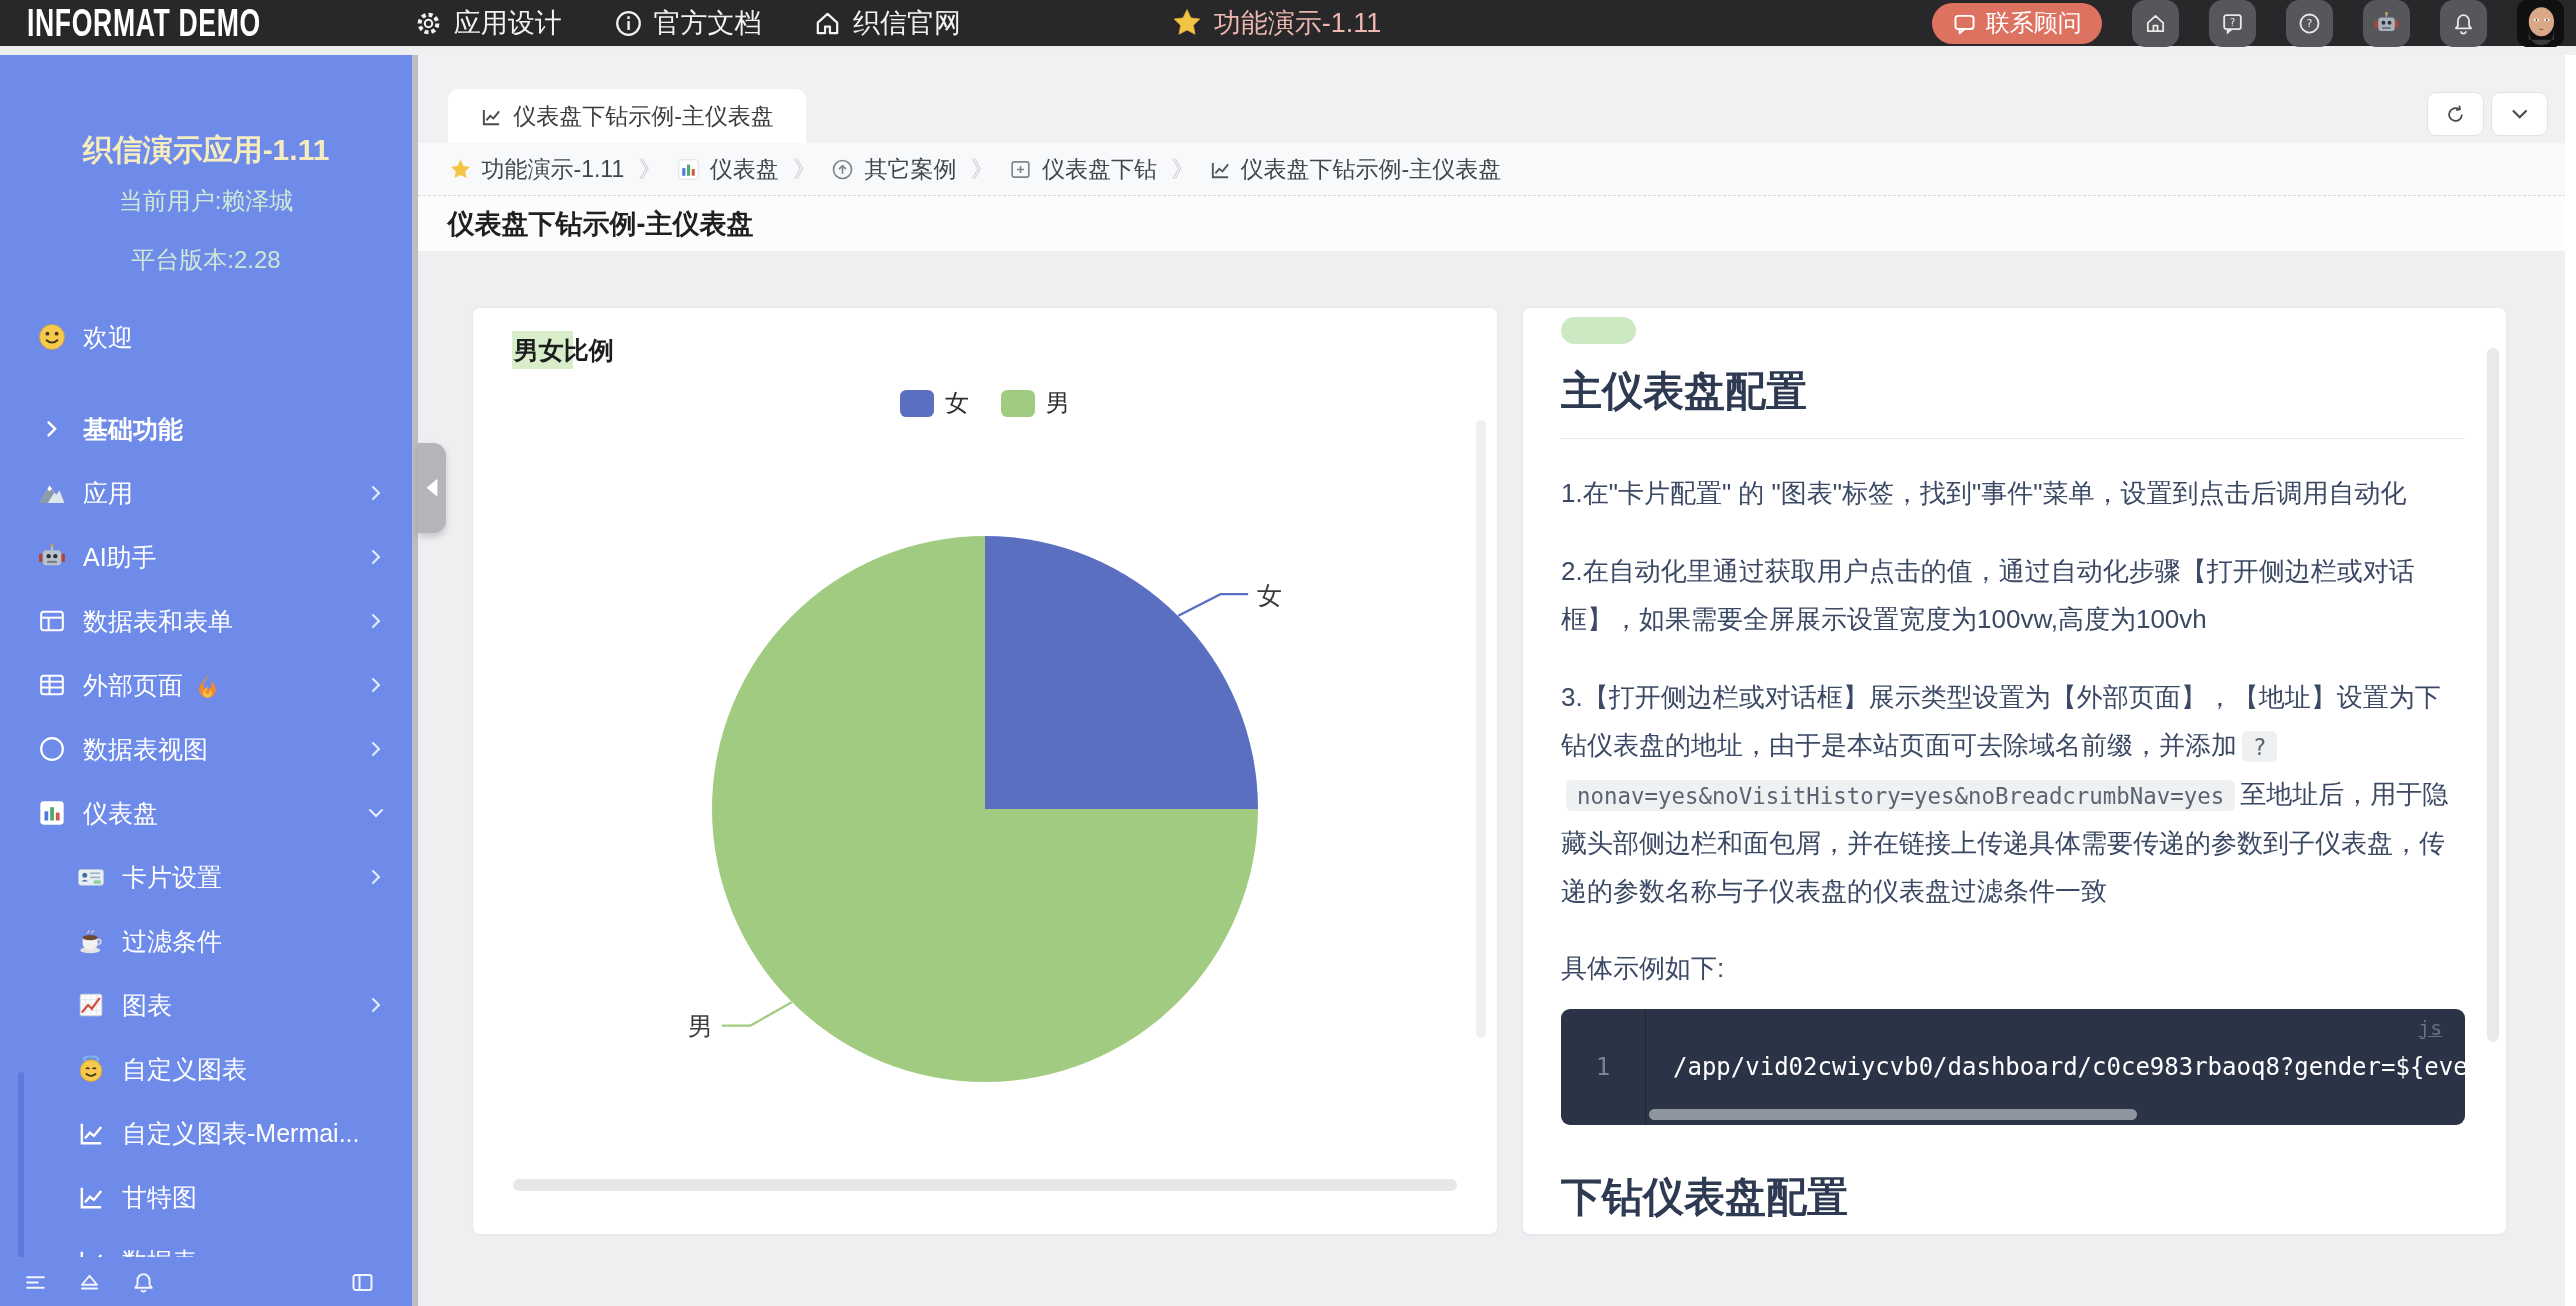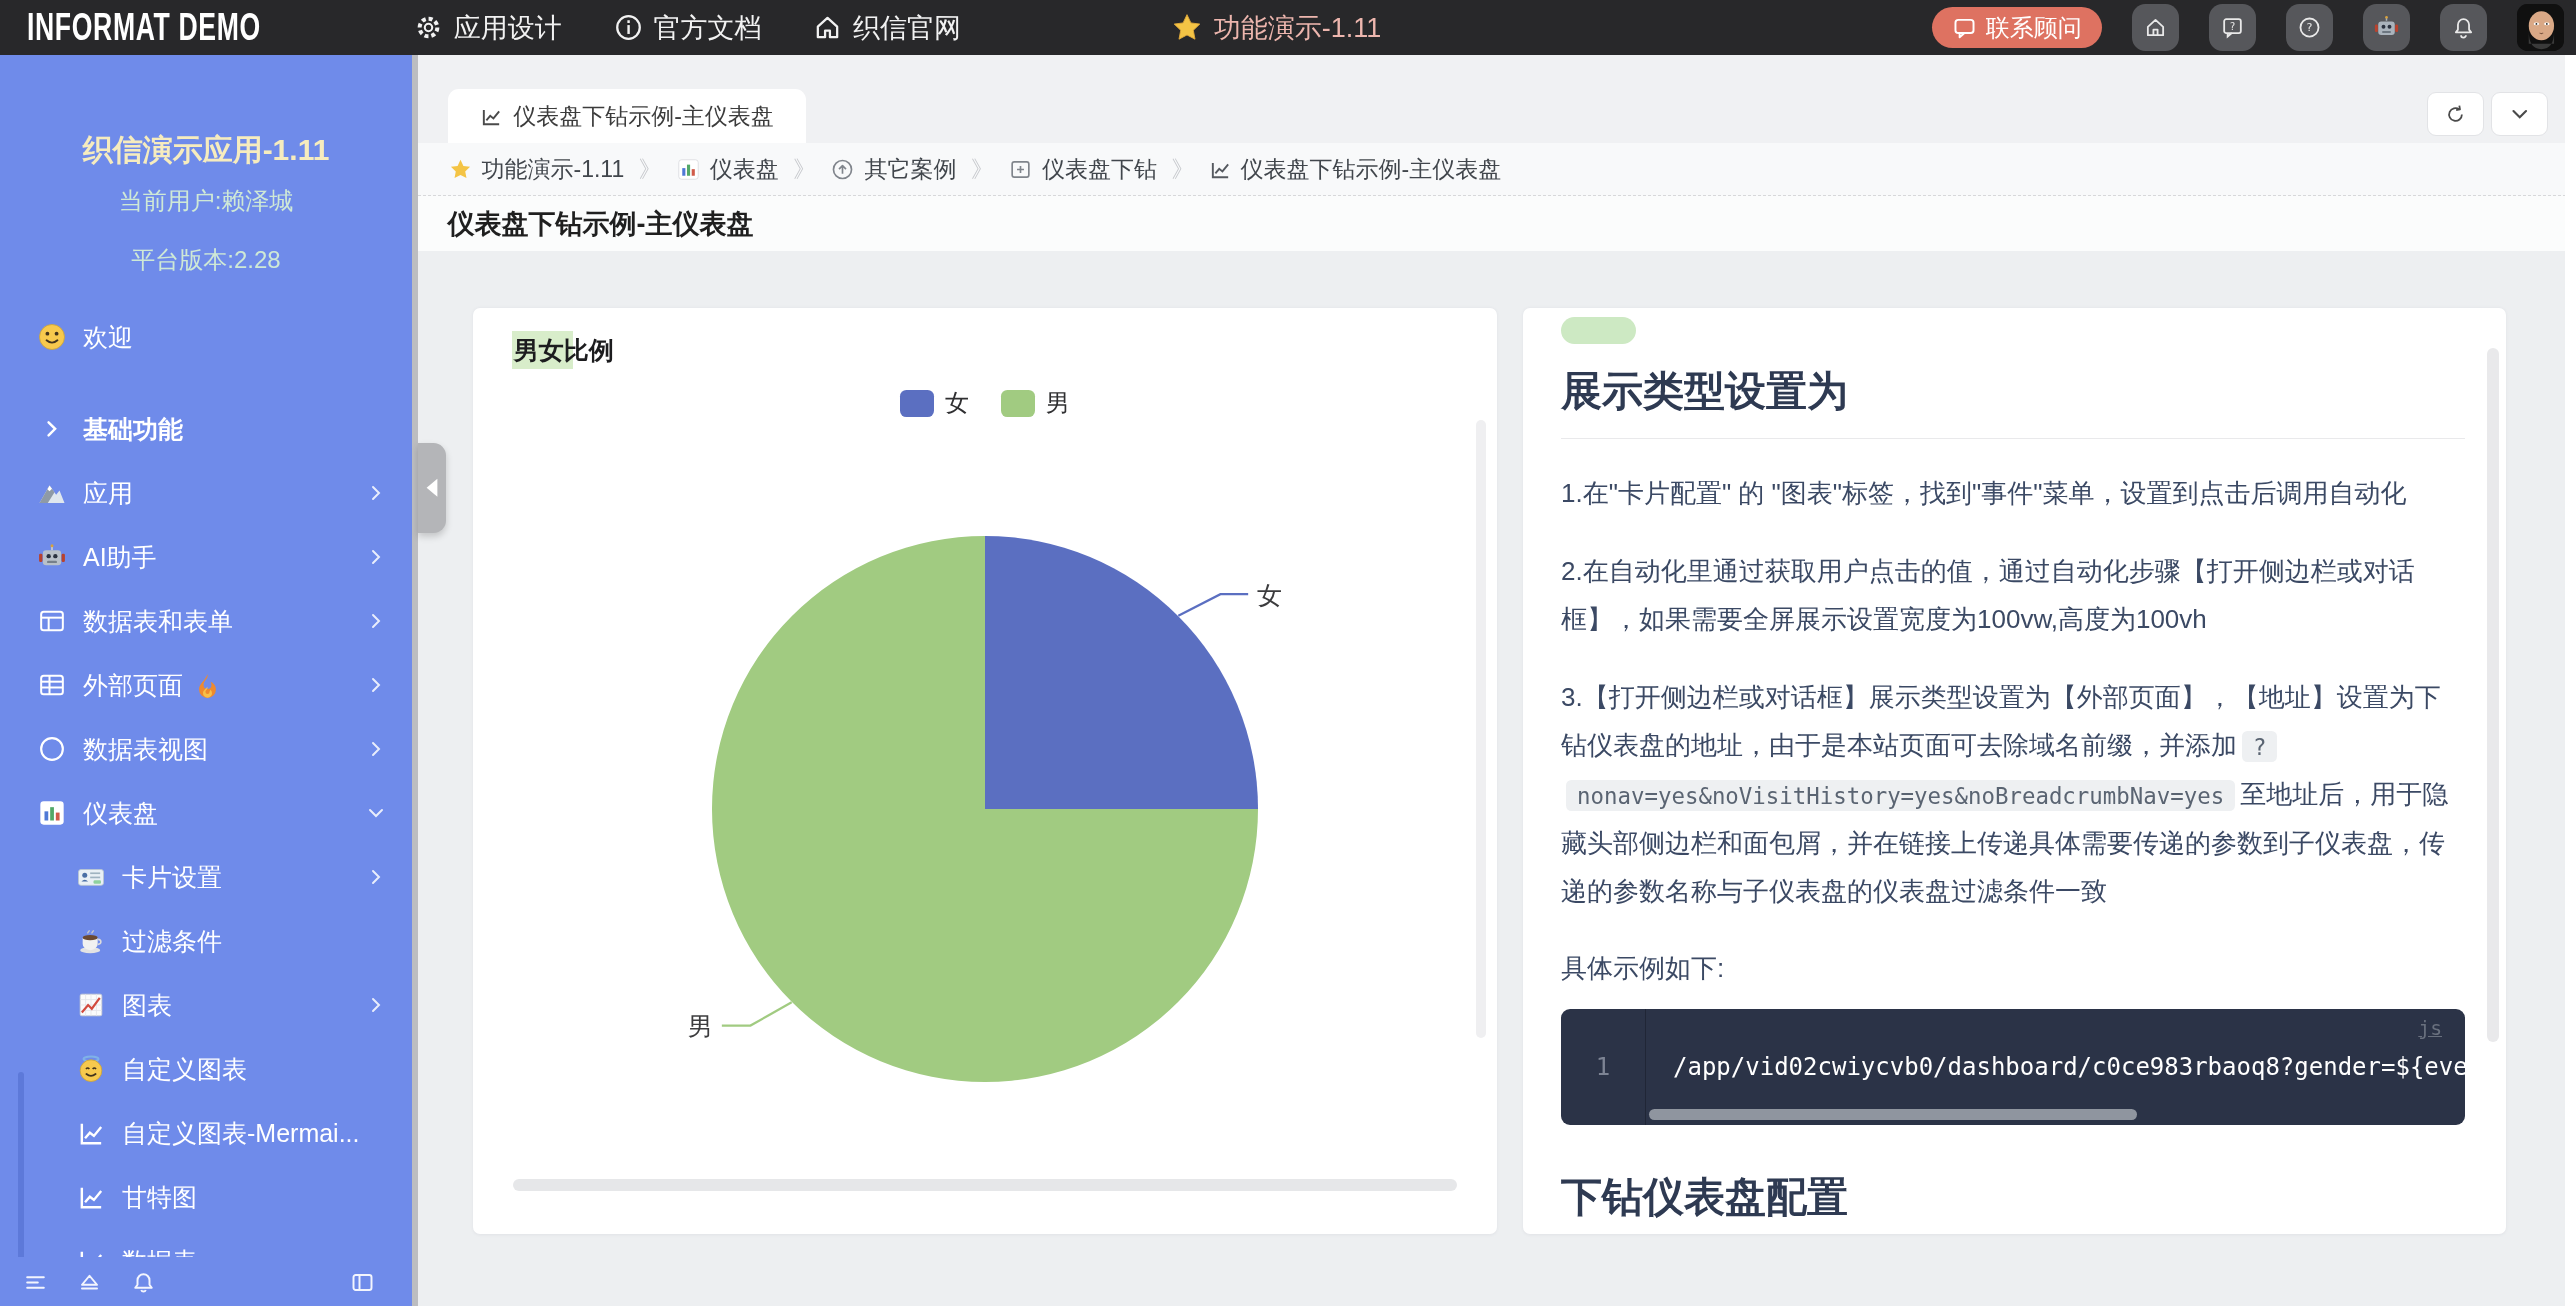--- a/index.html
+++ b/index.html
@@ -1,21 +1,21 @@
 <!DOCTYPE html>
 <html style="font-size:14.3px"><head>
 <meta charset="utf-8">
 <style>
   html,body{margin:0;padding:0;background:#dcdcde;}
   #app{position:relative;width:2576px;height:1307px;overflow:hidden;
        font-family:"Liberation Sans","DejaVu Sans",sans-serif;background:#edeff1;}
   svg{display:block}
 
   
-  .hdr{position:absolute;top:0;left:0;width:2576px;height:55px;background:#28282a;display:flex;align-items:center;z-index:30;}
+  .hdr{position:absolute;top:0;left:0;width:2576px;height:46px;background:#28282a;display:flex;align-items:center;z-index:30;}
   .logo{margin-left:27px;width:385px;color:#fff;font-size:38px;font-weight:bold;letter-spacing:0.9px;
         transform:scaleX(.7) scaleY(1.02);transform-origin:left center;white-space:nowrap;}
   .hnav{position:absolute;left:414px;display:flex;gap:52px;align-items:center;}
   .hnav .itm{display:flex;align-items:center;gap:10.7px;color:#f2f2f2;font-size:27px;cursor:pointer;}
   .hbadge{position:absolute;left:1171px;display:flex;align-items:center;gap:10.7px;font-size:27px;color:#edb6ae;}
   .hright{position:absolute;right:12.5px;display:flex;align-items:center;gap:30px;}
   .cbtn{height:41px;border-radius:20.6px;background:#de7261;color:#fff;font-size:24px;display:flex;align-items:center;gap:9px;padding:0 19.7px;}
   .ibtn{width:47px;height:47px;border-radius:13.4px;background:#56575b;display:flex;align-items:center;justify-content:center;}
   .avatar{width:47px;height:47px;border-radius:10.7px;background:#141414;overflow:hidden;}
 
@@ -578,21 +578,21 @@
       </div>
 
       <div class="vscrollL"></div>
       <div class="hscroll"></div>
     </div>
 
     <div class="card cardR">
       <div class="doc">
         <div class="pill"></div>
 
-        <div class="h1">展示类型设置为</div>
+        <div class="h1">主仪表盘配置</div>
 
         <p>1.在"卡片配置" 的 "图表"标签，找到"事件"菜单，设置到点击后调用自动化</p>
         <p>2.在自动化里通过获取用户点击的值，通过自动化步骤【打开侧边栏或对话框】，如果需要全屏展示设置宽度为100vw,高度为100vh</p>
         <p><span>3.【打开侧边栏或对话框】展示类型设置为【外部页面】，【地址】设置为下钻仪表盘的地址，由于是本站页面可去除域名前缀，并添加</span><span class="icode">?</span><span class="icode">nonav=yes&amp;noVisitHistory=yes&amp;noBreadcrumbNav=yes</span><span>至地址后，用于隐藏头部侧边栏和面包屑，并在链接上传递具体需要传递的参数到子仪表盘，传递的参数名称与子仪表盘的仪表盘过滤条件一致</span></p>
 
         <div class="exlabel">具体示例如下:</div>
 
         <div class="codeblk">
           <div class="gutter">1</div>
           <div class="codeln">/app/vid02cwiycvb0/dashboard/c0ce983rbaoq8?gender=${event.value.sex</div>

